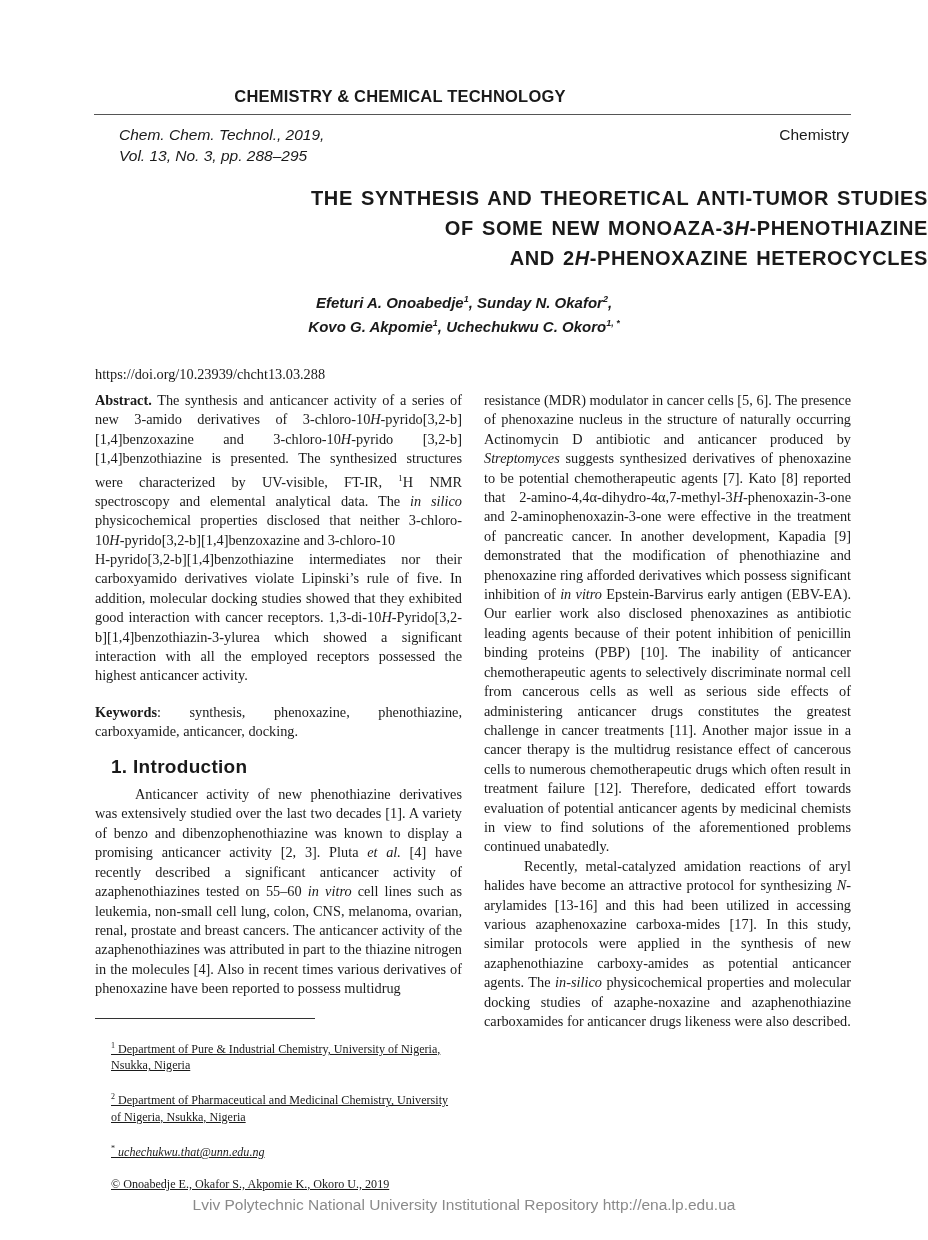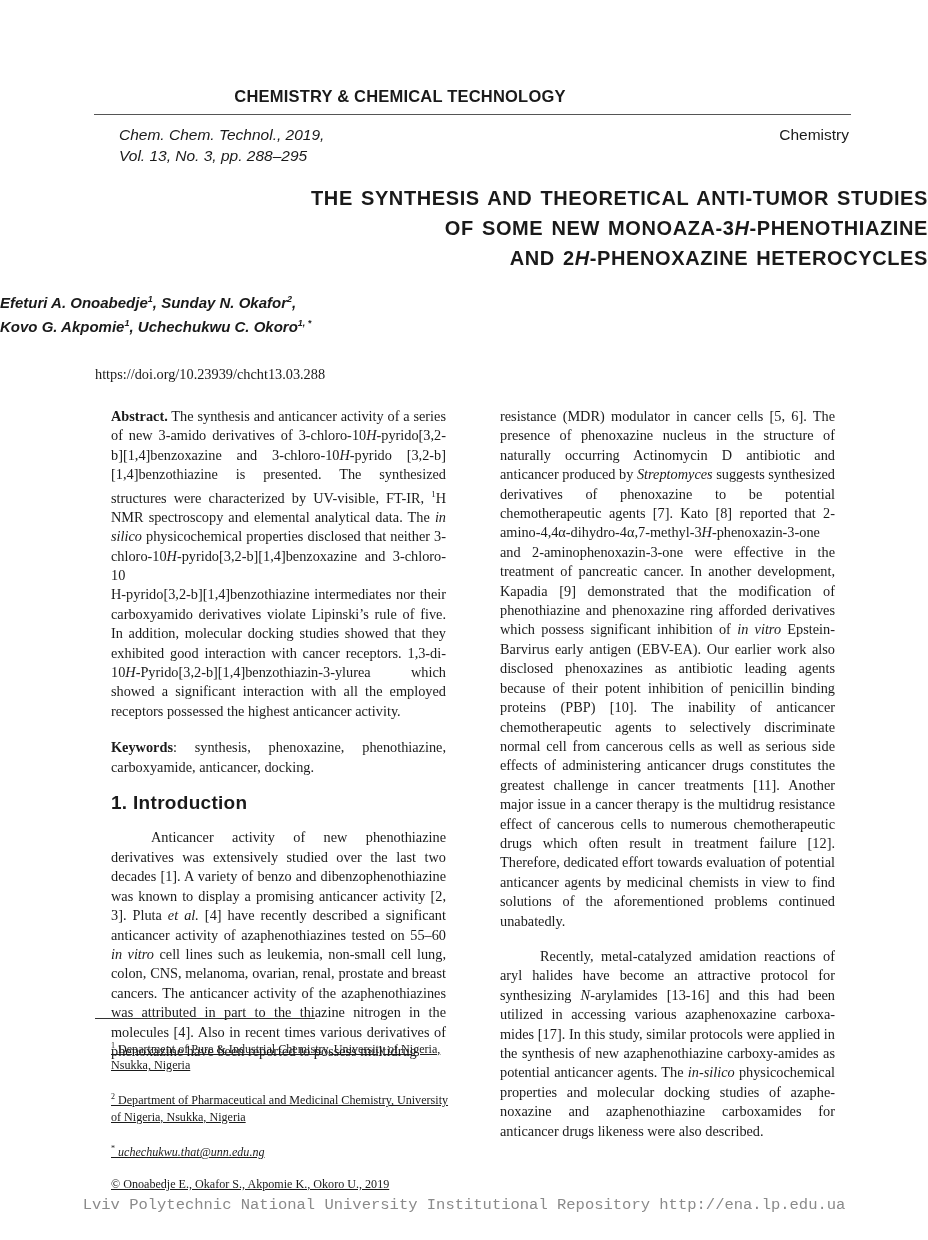--- a/index.html
+++ b/index.html
@@ -8,42 +8,42 @@
   .sans { font-family: "Liberation Sans", "DejaVu Sans", sans-serif; }
 
   .journal-title { position: absolute; top: 87px; left: 0; width: 800px; text-align: center;
     font-size: 16.5px; font-weight: bold; letter-spacing: 0.2px; }
   .header-rule { position: absolute; top: 114px; left: 94px; width: 757px; height: 1px; background: #555; }
   .citation { position: absolute; top: 124px; left: 95px; font-size: 15.5px; font-style: italic; line-height: 21px; margin-left: 24px; }
   .section-label { position: absolute; top: 124px; right: 79px; font-size: 15.5px; font-weight: normal; line-height: 21px; }
 
   .paper-title { position: absolute; top: 183px; left: 0; width: 928px; text-align: right;
     font-size: 20px; font-weight: bold; line-height: 30px; letter-spacing: 0.6px; word-spacing: 2px; }
-  .authors { position: absolute; top: 289px; left: 0; width: 928px; text-align: left;
+  .authors { position: absolute; top: 289px; left: 0; width: 928px; text-align: center;
     font-size: 15px; font-weight: bold; font-style: italic; line-height: 21px; }
   .authors sup { font-size: 9px; }
 
   .doi { position: absolute; top: 366px; left: 95px; font-size: 14.3px; }
 
   .col { position: absolute; font-size: 14.3px; line-height: 19.4px; text-align: justify; }
   .col-left { left: 95px; top: 391px; width: 367px; }
   .col-right { left: 484px; top: 391px; width: 367px; }
-  .col p { margin: 16px; }
+  .col p { margin: 0; }
   .indent { text-indent: 40px; }
   .kw { margin-top: 17px !important; }
   .intro-heading { font-family: "Liberation Sans", "DejaVu Sans", sans-serif; font-weight: bold;
     font-size: 19px; margin: 15px 0 9px 16px; text-align: left; letter-spacing: 0.3px; }
 
   .fn-rule { position: absolute; top: 1018px; left: 95px; width: 220px; height: 1px; background: #333; }
   .footnotes { position: absolute; top: 1022px; left: 95px; width: 370px; font-size: 12.1px; line-height: 16.2px; }
   .footnotes p { margin: 16px; text-decoration: underline; }
   .footnotes sup { font-size: 8px; }
 
   .repo-footer { position: absolute; top: 1196px; left: 0; width: 928px; text-align: center;
-    font-size: 15.5px; color: #8a8a8a; font-family: Liberation Mono, monospace; }
+    font-size: 15.5px; color: #8a8a8a; }
 </style>
 </head>
 <body>
 
 <div class="journal-title sans">CHEMISTRY &amp; CHEMICAL TECHNOLOGY</div>
 <div class="header-rule"></div>
 <div class="citation sans">
   <div>Chem. Chem. Technol., 2019,</div>
   <div>Vol. 13, No. 3, pp. 288–295</div>
 </div>

